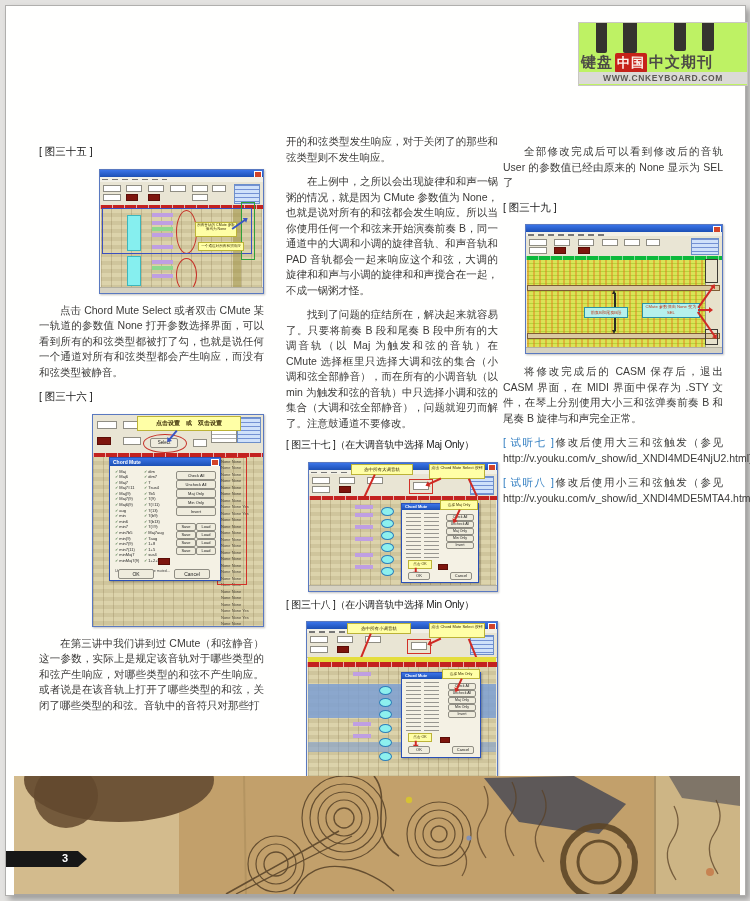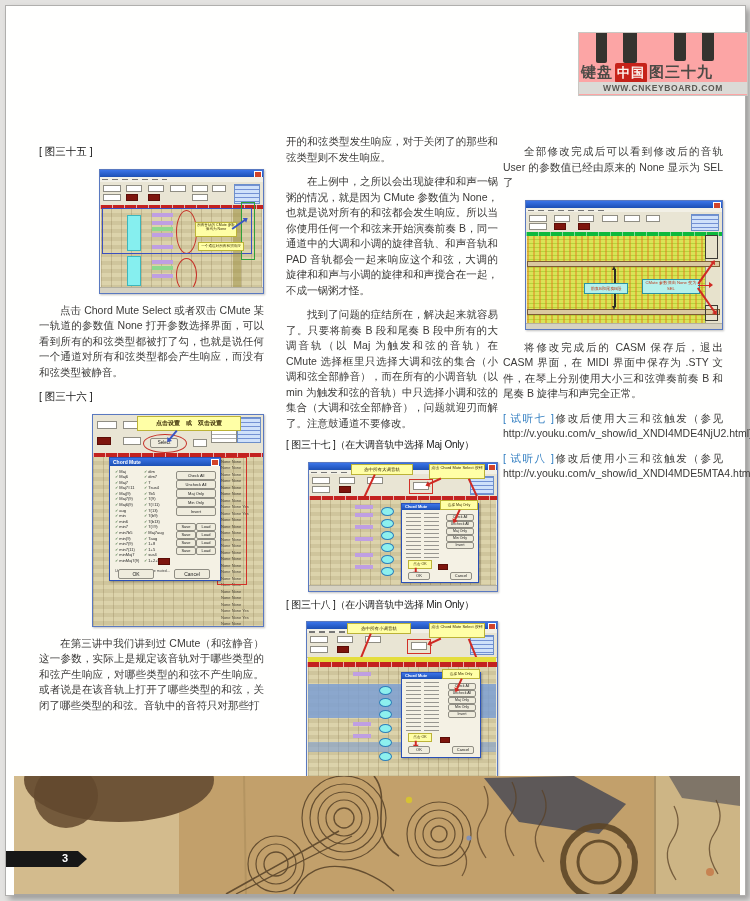--- a/index.html
+++ b/index.html
@@ -4,21 +4,21 @@
 <style>
   html,body{margin:0;padding:0;width:750px;height:901px;overflow:hidden;background:#e3e2e0;
     font-family:"Liberation Sans","DejaVu Sans",sans-serif;}
   .paper{position:absolute;left:5px;top:5px;width:739px;height:889px;background:#fffffe;
     border:1px solid #b0afad;box-shadow:4px 4px 6px rgba(0,0,0,.30);}
   
   .banner{position:absolute;left:0;top:44px;width:118px;height:25px;background:#151515;color:#fff;}
   .banner::after{content:"";position:absolute;right:-17px;top:0;border-left:17px solid #151515;
     border-top:12.5px solid transparent;border-bottom:12.5px solid transparent;}
   .banner span{position:absolute;left:46px;top:2px;font-size:17px;font-weight:bold;letter-spacing:3px;}
-  .logo{position:absolute;left:572px;top:26px;width:168px;height:62px;background:#fca5a5;border:1px solid #c9c7c2;}
+  .logo{position:absolute;left:572px;top:16px;width:168px;height:62px;background:#bef264;border:1px solid #c9c7c2;}
   .keys{position:absolute;left:0;top:0;width:100%;height:32px;}
   .bkey{position:absolute;top:0;background:#35332f;border-radius:0 0 2px 2px;}
   .brandrow{position:absolute;left:0;top:30px;width:100%;height:19px;display:flex;align-items:center;}
   .brandrow .blk{font-weight:bold;font-size:15px;color:#4c4a46;letter-spacing:1px;}
   .seal{background:#c6221a;color:#fdf3ee;font-weight:bold;font-size:13px;padding:1px 2px;border-radius:2px;margin:0 2px;letter-spacing:1px;}
   .logourl{position:absolute;left:0;top:49px;width:100%;height:12px;background:#dbdad6;
     font-size:8.5px;font-weight:bold;color:#5b5954;text-align:center;line-height:12px;letter-spacing:.6px;}
   
   .col{position:absolute;font-size:10.5px;line-height:15.5px;color:#3b3a38;text-align:justify;}
   .col p{margin:0 0 9px 0;}
@@ -99,21 +99,21 @@
   <div class="logo">
     <div class="keys">
       <div class="bkey" style="left:17px;width:11px;height:30px;"></div>
       <div class="bkey" style="left:44px;width:14px;height:30px;"></div>
       <div class="bkey" style="left:95px;width:12px;height:28px;"></div>
       <div class="bkey" style="left:123px;width:12px;height:28px;"></div>
     </div>
     <div class="brandrow">
       <span class="blk" style="margin-left:2px;">键盘</span>
       <span class="seal">中国</span>
-      <span class="blk">图三十九</span>
+      <span class="blk">中文期刊</span>
     </div>
     <div class="logourl">WWW.CNKEYBOARD.COM</div>
   </div>
 
   <div class="col" style="left:33px;top:138px;width:225px;">
     <p class="figlabel">[ 图三十五 ]</p>
 
     <div class="shot" style="width:163px;height:123px;margin:4px 0 9px auto;">
       <div class="tb">
           <div class="tbx"></div>
@@ -384,20 +384,21 @@
         <div class="dbtn" style="left:6px;top:73px;width:20px;height:6px;line-height:6px;">OK</div>
         <div class="dbtn" style="left:50px;top:73px;width:20px;height:6px;line-height:6px;">Cancel</div>
         <div class="wid dkred" style="left:38px;top:64px;width:8px;height:4px;"></div>
       </div>
       <div class="status"></div>
     </div>
   </div>
 
   <div class="col" style="left:497px;top:138px;width:220px;">
     <p class="indent">全部修改完成后可以看到修改后的音轨 User 的参数值已经由原来的 None 显示为 SEL 了</p>
+    <p class="figlabel">[ 图三十九 ]</p>
 
     <div class="shot" style="width:196px;height:128px;margin:4px 0 10px auto;">
       <div class="tb">
           <div class="tbx"></div>
         </div>
       <div class="mn" style="top:7px;height:4px;"></div>
       <div class="tl" style="top:11px;height:20px;">
         <div class="wid" style="left:3px;top:3px;width:16px;height:5px;"></div>
         <div class="wid" style="left:3px;top:11px;width:16px;height:5px;"></div>
         <div class="wid" style="left:28px;top:3px;width:14px;height:5px;"></div>

